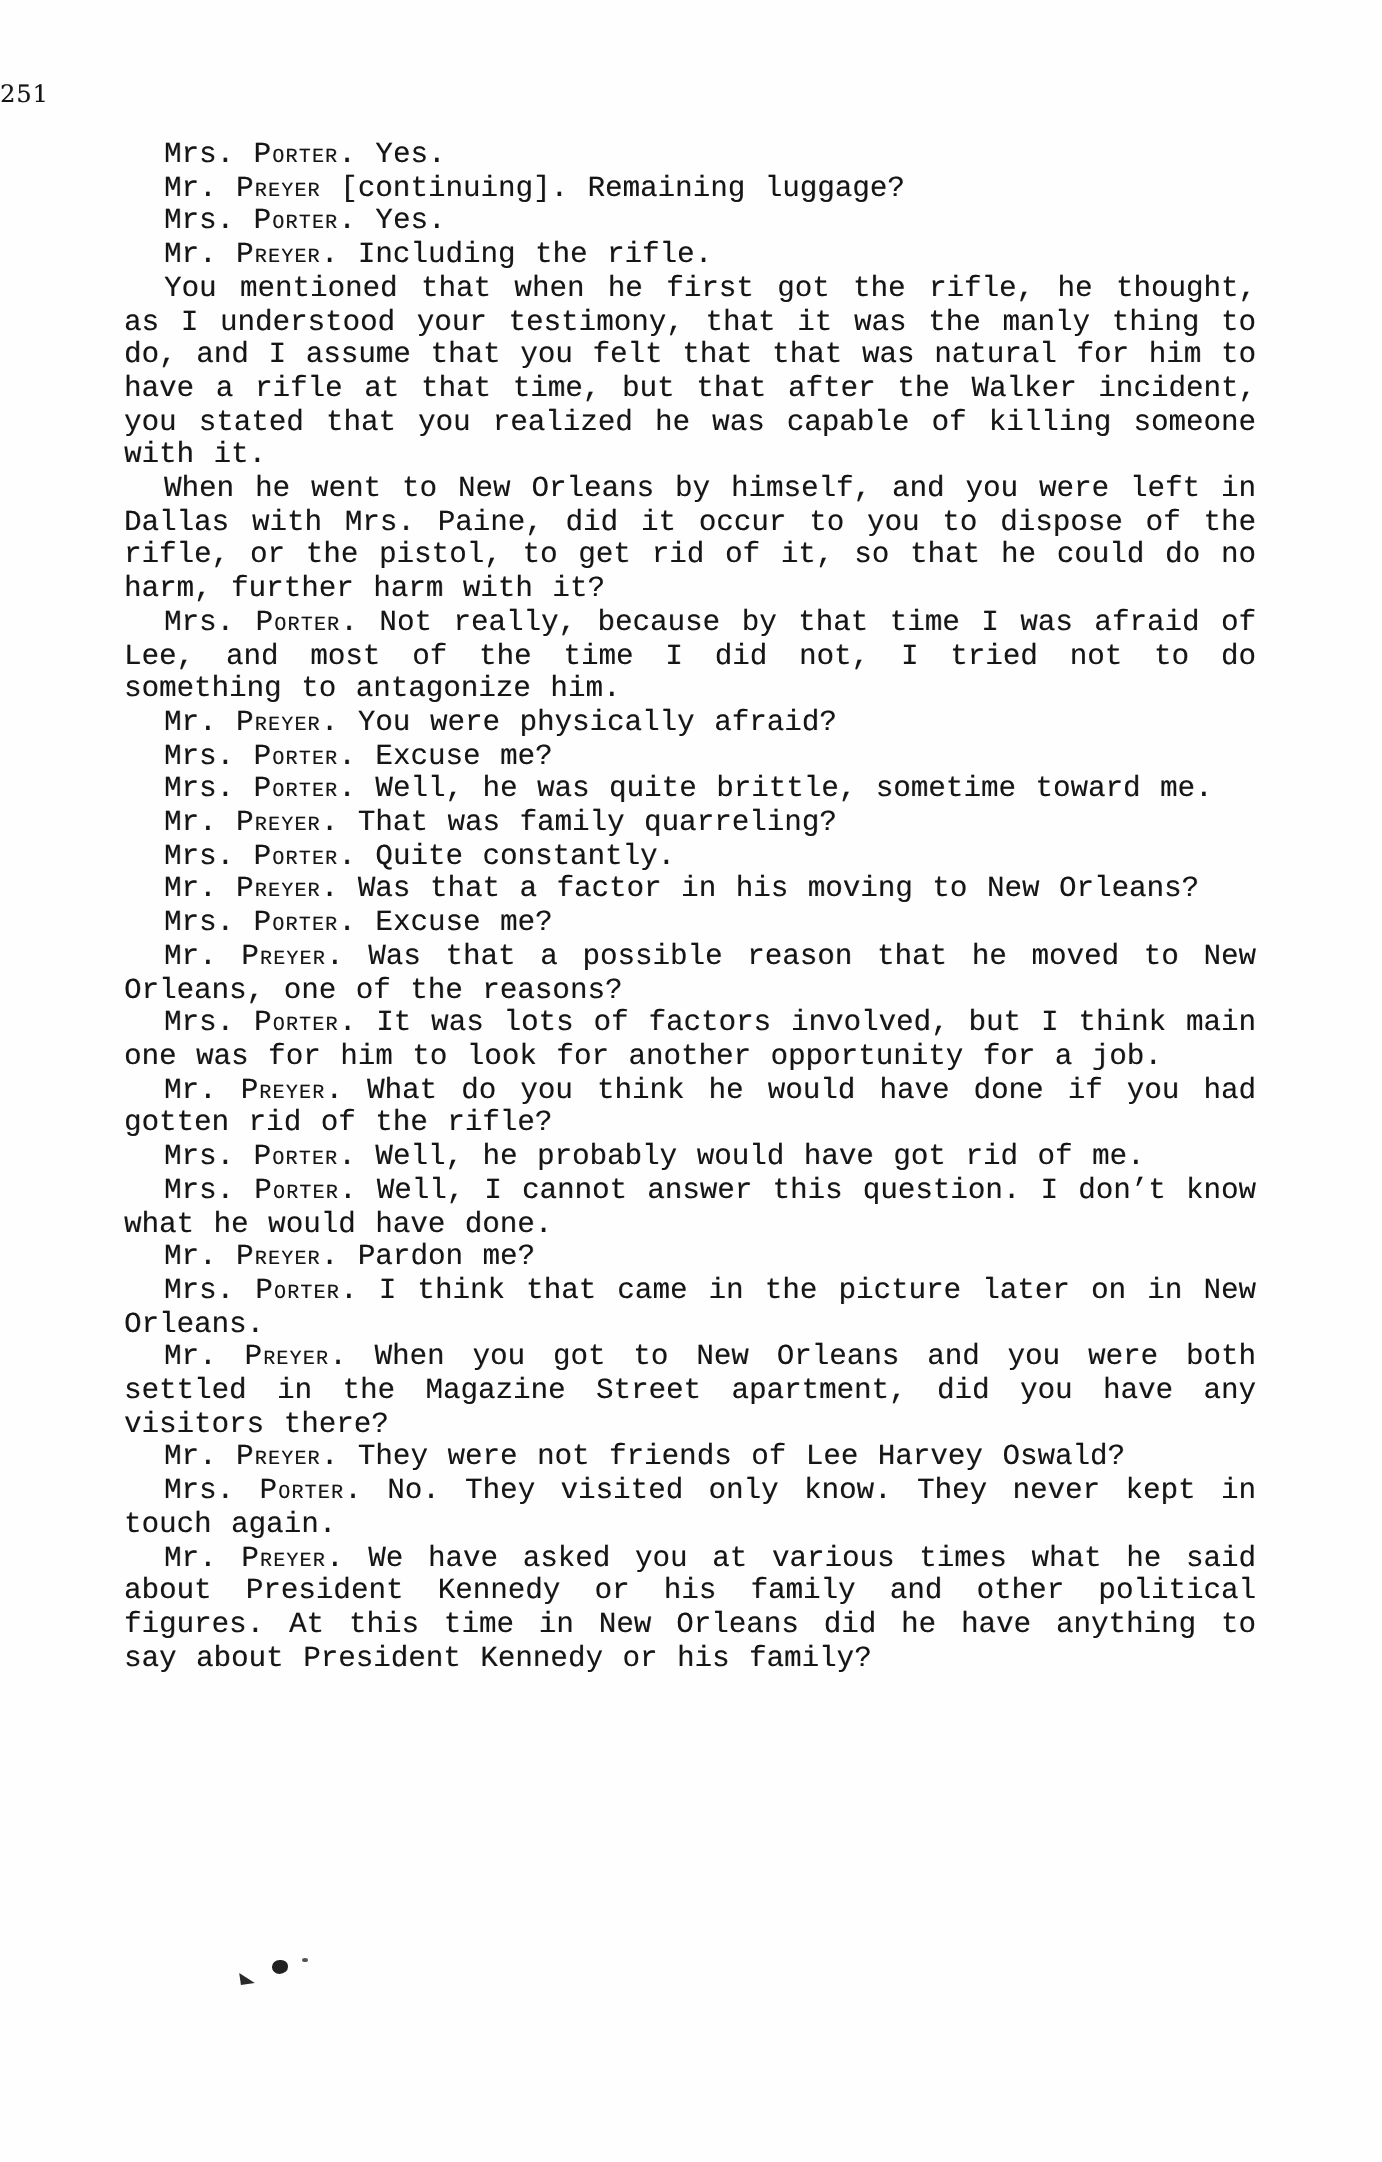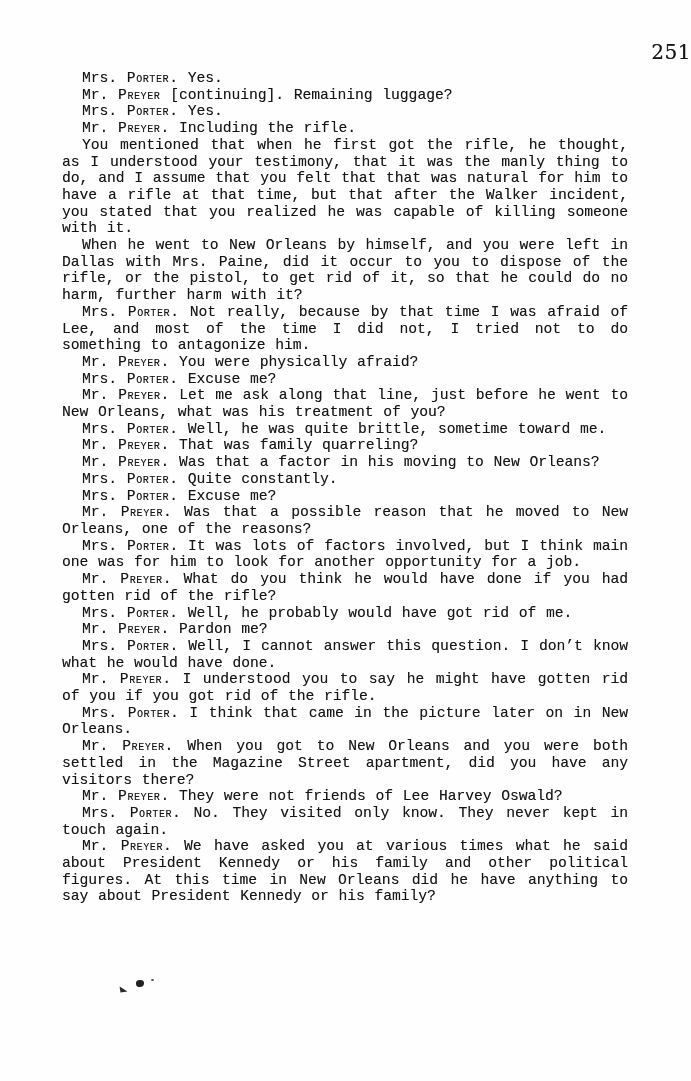--- a/index.html
+++ b/index.html
@@ -14,22 +14,22 @@
     background: #fefefe;
     overflow: hidden;
     font-family: "DejaVu Serif", "Liberation Serif", serif;
     color: #151515;
   }
   .page-number {
     position: absolute;
     top: 40px;
     left: 0;
     width: 691px;
-    text-align: right;
-    font-size: 20px;
+    text-align: left;
+    font-size: 12px;
     letter-spacing: 0.5px;
     text-shadow: 0.2px 0.2px 0 rgba(0,0,0,0.45);
   }
   .transcript {
     position: absolute;
     top: 70px;
     left: 62px;
     width: 566px;
     font-size: 14.6px;
     line-height: 16.7px;
@@ -86,33 +86,31 @@
   <div class="transcript">
       <p class="para"><span class="pl">Mrs. </span><span class="sc">Porter</span><span class="pl">. Yes.</span></p>
       <p class="para"><span class="pl">Mr. </span><span class="sc">Preyer</span><span class="pl"> [continuing]. Remaining luggage?</span></p>
       <p class="para"><span class="pl">Mrs. </span><span class="sc">Porter</span><span class="pl">. Yes.</span></p>
       <p class="para"><span class="pl">Mr. </span><span class="sc">Preyer</span><span class="pl">. Including the rifle.</span></p>
       <p class="para"><span class="pl">You mentioned that when he first got the rifle, he thought, as I understood your testimony, that it was the manly thing to do, and I assume that you felt that that was natural for him to have a rifle at that time, but that after the Walker incident, you stated that you realized he was capable of killing someone with it.</span></p>
       <p class="para"><span class="pl">When he went to New Orleans by himself, and you were left in Dallas with Mrs. Paine, did it occur to you to dispose of the rifle, or the pistol, to get rid of it, so that he could do no harm, further harm with it?</span></p>
       <p class="para"><span class="pl">Mrs. </span><span class="sc">Porter</span><span class="pl">. Not really, because by that time I was afraid of Lee, and most of the time I did not, I tried not to do something to antagonize him.</span></p>
       <p class="para"><span class="pl">Mr. </span><span class="sc">Preyer</span><span class="pl">. You were physically afraid?</span></p>
       <p class="para"><span class="pl">Mrs. </span><span class="sc">Porter</span><span class="pl">. Excuse me?</span></p>
-      <p class="para"><span class="pl">Mr. </span><span class="sc">Preyer</span><span class="pl">. Let me ask along that line, just before he went to New Orleans, what was his treatment of you?</span></p>
       <p class="para"><span class="pl">Mrs. </span><span class="sc">Porter</span><span class="pl">. Well, he was quite brittle, sometime toward me.</span></p>
       <p class="para"><span class="pl">Mr. </span><span class="sc">Preyer</span><span class="pl">. That was family quarreling?</span></p>
+      <p class="para"><span class="pl">Mrs. </span><span class="sc">Porter</span><span class="pl">. Quite constantly.</span></p>
       <p class="para"><span class="pl">Mr. </span><span class="sc">Preyer</span><span class="pl">. Was that a factor in his moving to New Orleans?</span></p>
-      <p class="para"><span class="pl">Mrs. </span><span class="sc">Porter</span><span class="pl">. Quite constantly.</span></p>
       <p class="para"><span class="pl">Mrs. </span><span class="sc">Porter</span><span class="pl">. Excuse me?</span></p>
       <p class="para"><span class="pl">Mr. </span><span class="sc">Preyer</span><span class="pl">. Was that a possible reason that he moved to New Orleans, one of the reasons?</span></p>
       <p class="para"><span class="pl">Mrs. </span><span class="sc">Porter</span><span class="pl">. It was lots of factors involved, but I think main one was for him to look for another opportunity for a job.</span></p>
       <p class="para"><span class="pl">Mr. </span><span class="sc">Preyer</span><span class="pl">. What do you think he would have done if you had gotten rid of the rifle?</span></p>
       <p class="para"><span class="pl">Mrs. </span><span class="sc">Porter</span><span class="pl">. Well, he probably would have got rid of me.</span></p>
+      <p class="para"><span class="pl">Mrs. </span><span class="sc">Porter</span><span class="pl">. Well, I cannot answer this question. I don’t know what he would have done.</span></p>
       <p class="para"><span class="pl">Mr. </span><span class="sc">Preyer</span><span class="pl">. Pardon me?</span></p>
-      <p class="para"><span class="pl">Mrs. </span><span class="sc">Porter</span><span class="pl">. Well, I cannot answer this question. I don’t know what he would have done.</span></p>
-      <p class="para"><span class="pl">Mr. </span><span class="sc">Preyer</span><span class="pl">. I understood you to say he might have gotten rid of you if you got rid of the rifle.</span></p>
       <p class="para"><span class="pl">Mrs. </span><span class="sc">Porter</span><span class="pl">. I think that came in the picture later on in New Orleans.</span></p>
       <p class="para"><span class="pl">Mr. </span><span class="sc">Preyer</span><span class="pl">. When you got to New Orleans and you were both settled in the Magazine Street apartment, did you have any visitors there?</span></p>
       <p class="para"><span class="pl">Mr. </span><span class="sc">Preyer</span><span class="pl">. They were not friends of Lee Harvey Oswald?</span></p>
       <p class="para"><span class="pl">Mrs. </span><span class="sc">Porter</span><span class="pl">. No. They visited only know. They never kept in touch again.</span></p>
       <p class="para"><span class="pl">Mr. </span><span class="sc">Preyer</span><span class="pl">. We have asked you at various times what he said about President Kennedy or his family and other political figures. At this time in New Orleans did he have anything to say about President Kennedy or his family?</span></p>
     </div>
 
   <div class="ink-speck speck-triangle"></div>
   <div class="ink-speck speck-blob"></div>
   <div class="ink-speck speck-dot"></div>

